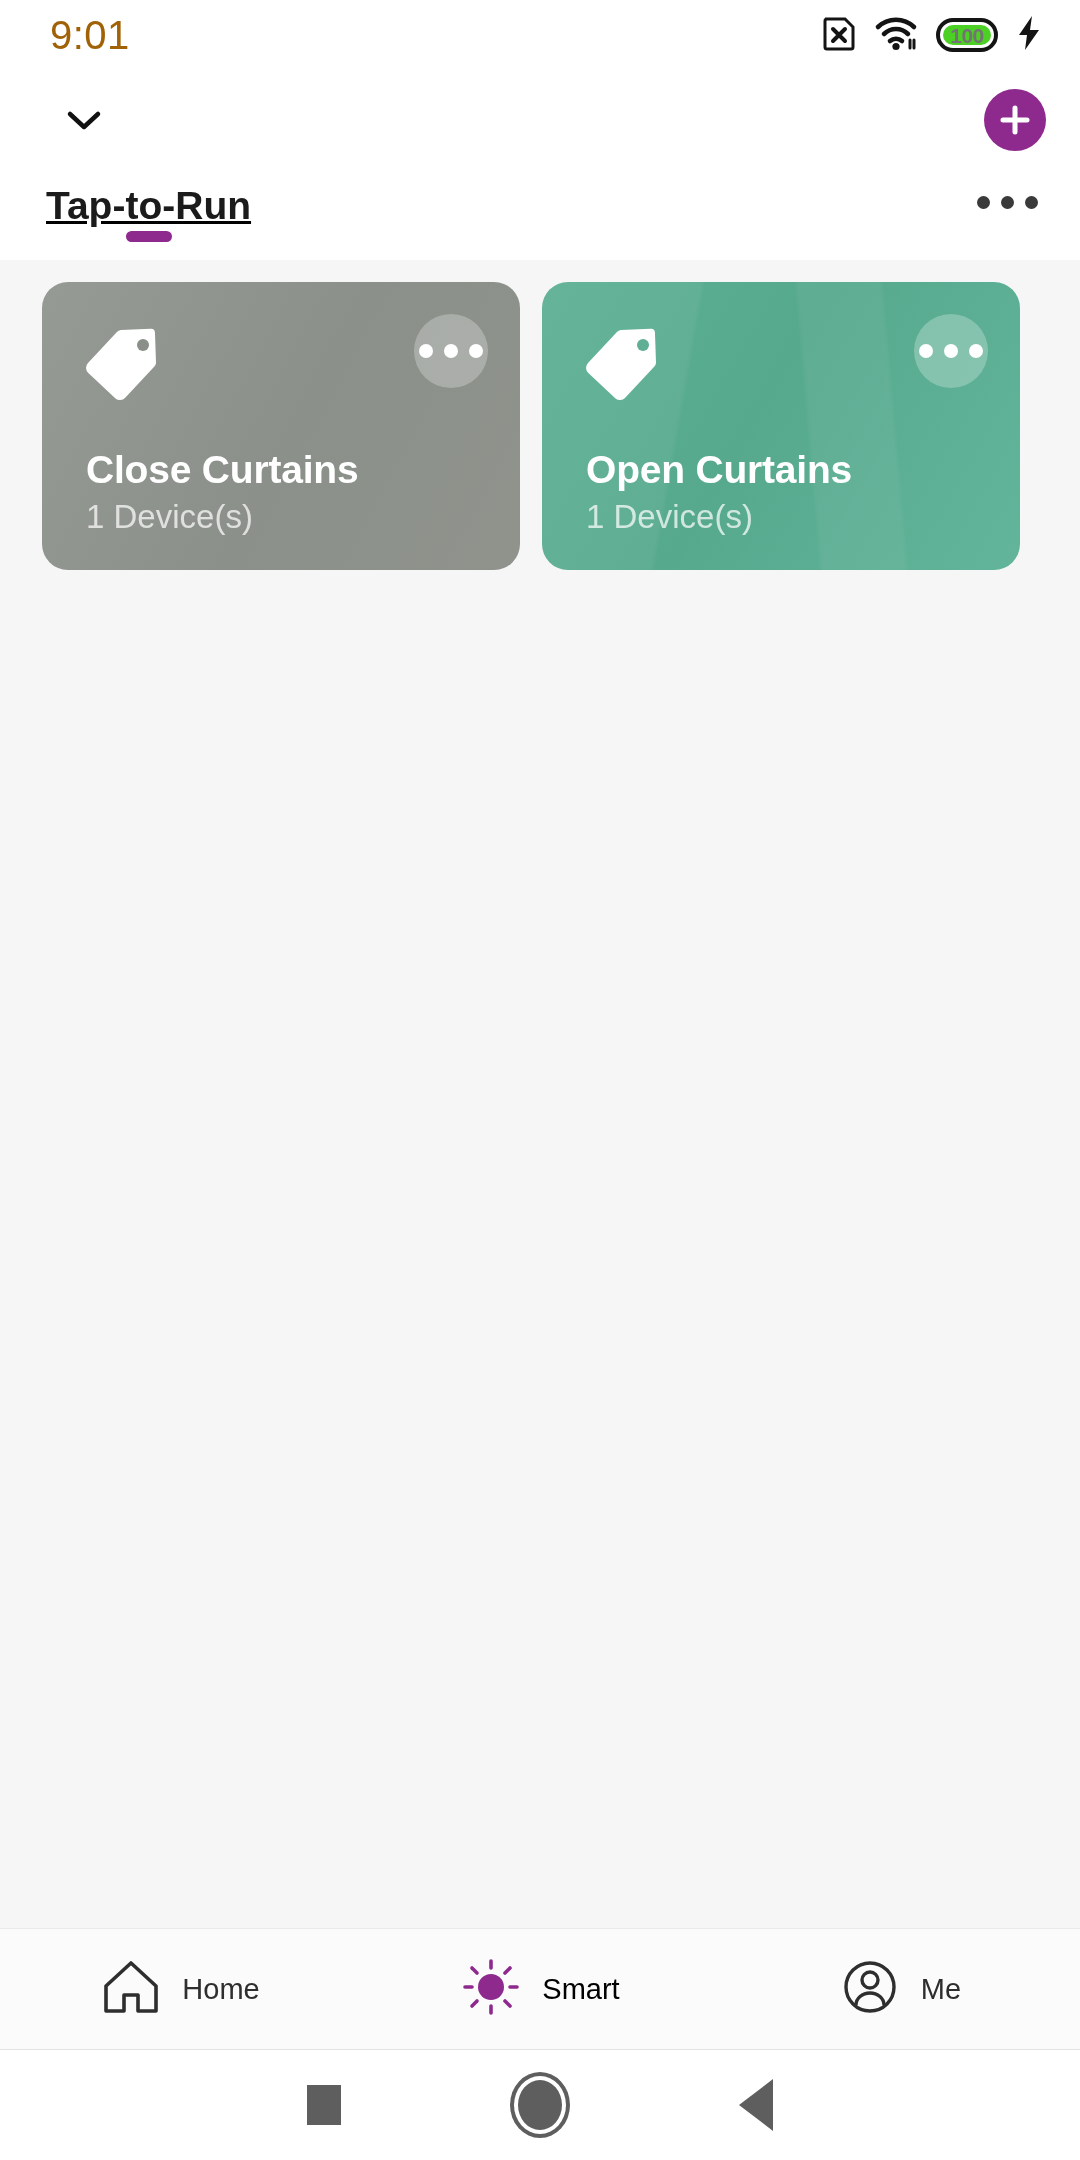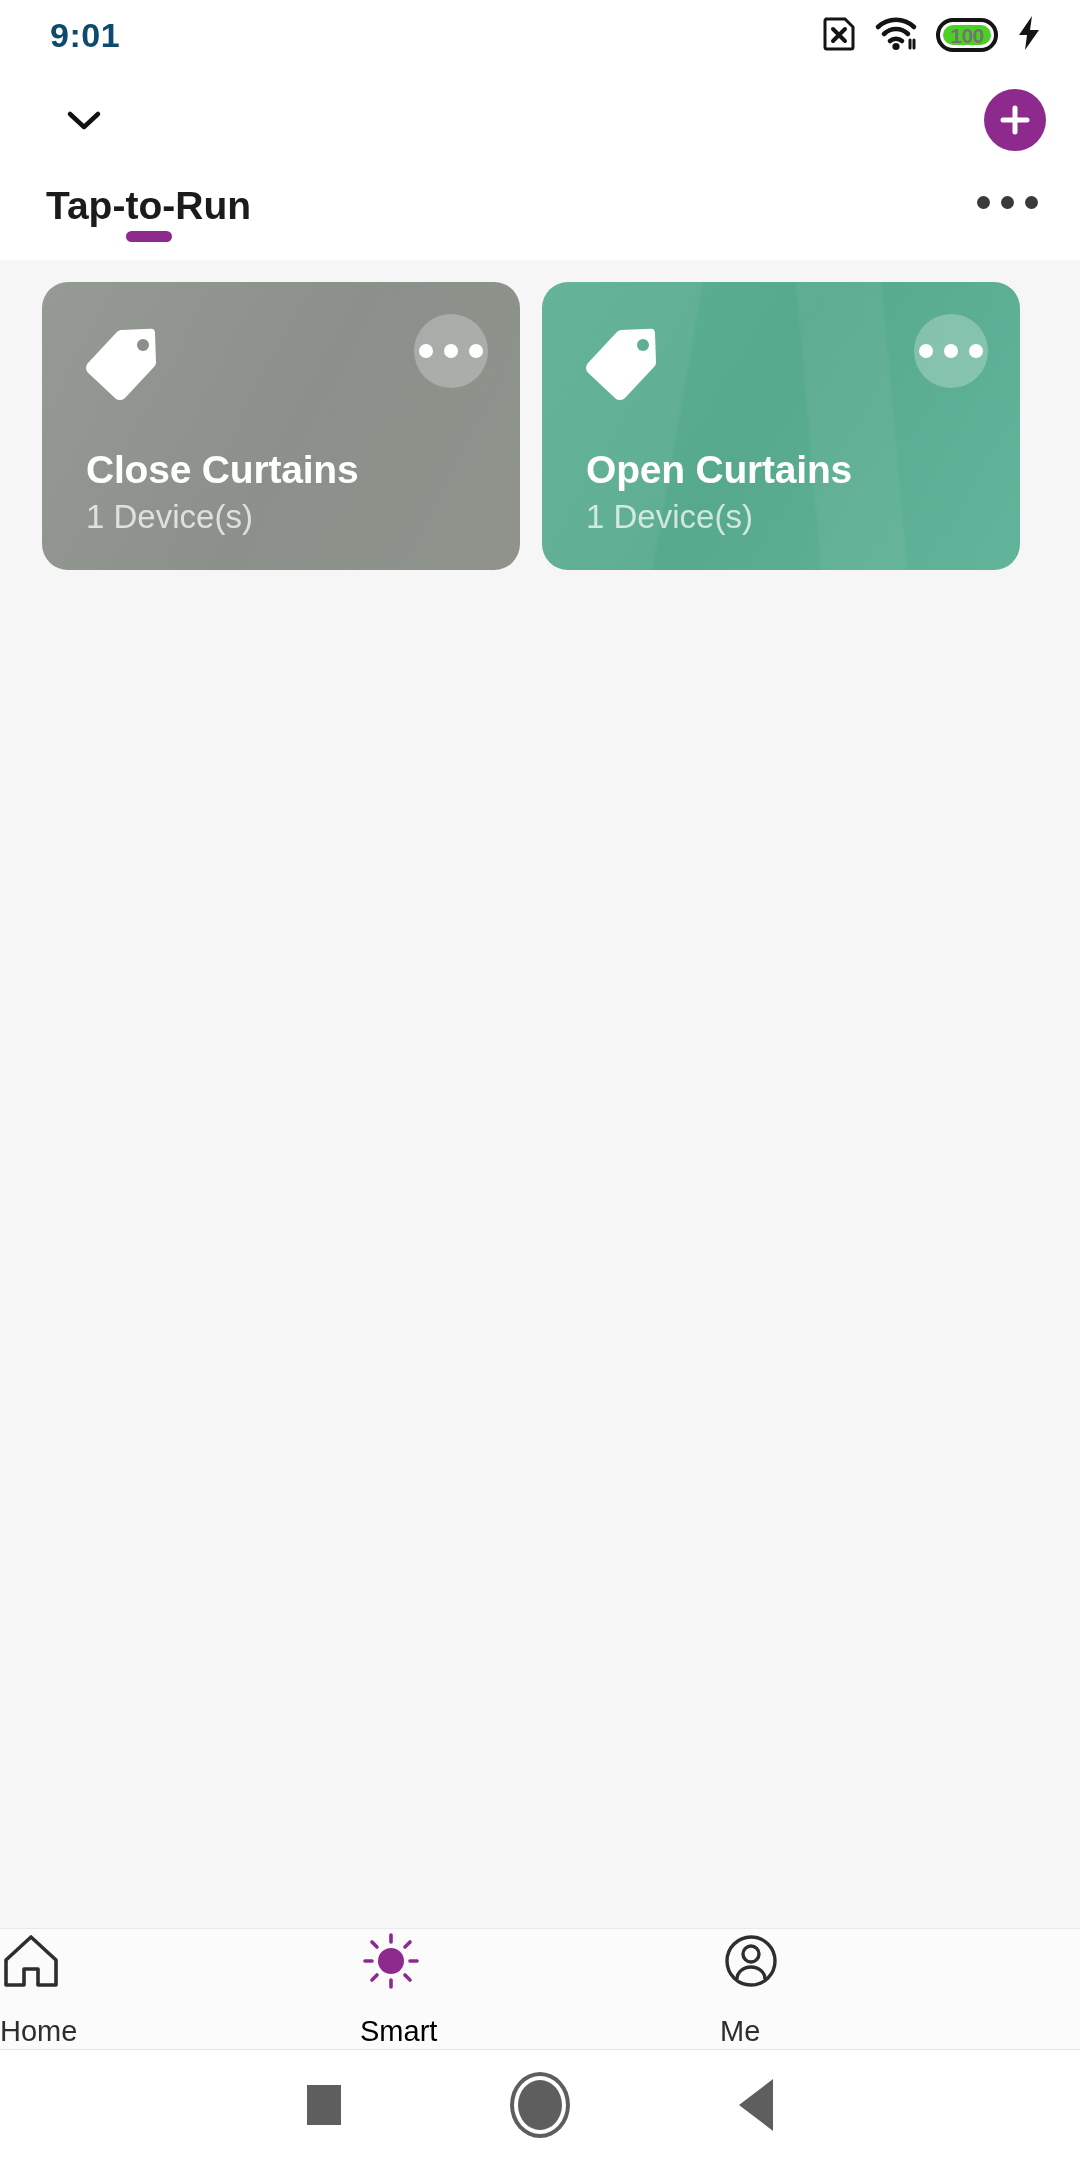--- a/index.html
+++ b/index.html
@@ -17,21 +17,21 @@
   }
 
   
   .statusbar {
     height:70px; flex:0 0 70px;
     background:#ffffff;
     display:flex; align-items:center;
     padding:0 38px 0 50px;
   }
   .status-time {
-    font-size:34px; font-weight:bold; color:#0c4a6e;
+    font-size:40px; font-weight:normal; color:#a16207;
     letter-spacing:0.5px;
   }
   .status-spacer { flex:1; }
   .status-icons { display:flex; align-items:center; gap:18px; }
   .sim-icon { display:block; }
   .wifi-icon { display:block; }
   .batt-pill {
     position:relative;
     width:62px; height:34px;
     border:4px solid #141414;
@@ -73,20 +73,21 @@
     cursor:pointer;
   }
 
   
   .tabbar {
     height:90px; flex:0 0 90px;
     background:#ffffff;
     display:flex; align-items:flex-start;
     padding:14px 42px 0 46px;
     position:relative;
+    text-decoration:underline;
   }
   .tab {
     position:relative;
     font-size:39px;
     padding:0 0 16px 0;
     margin-right:80px;
     cursor:pointer;
     white-space:nowrap;
   }
   .tab.active { color:#1B1B1B; font-weight:bold; }
@@ -175,22 +176,22 @@
   
   .bottomnav {
     flex:0 0 122px; height:122px;
     background:#FBFBFB;
     border-top:1px solid #EAEAEA;
     border-bottom:1px solid #E3E3E3;
     display:flex;
   }
   .navitem {
     flex:1;
-    display:flex; flex-direction:column;
-    justify-content:center;
+    display:flex; flex-direction:row;
+    align-items:center; justify-content:center;
     gap:20px; cursor:pointer;
   }
   .navlabel { font-size:29px; color:#2E2E2E; }
   .navitem.active .navlabel { color:#000000; }
 
   
   .sysnav {
     flex:0 0 110px; height:110px;
     background:#FFFFFF;
     display:flex; align-items:center;

